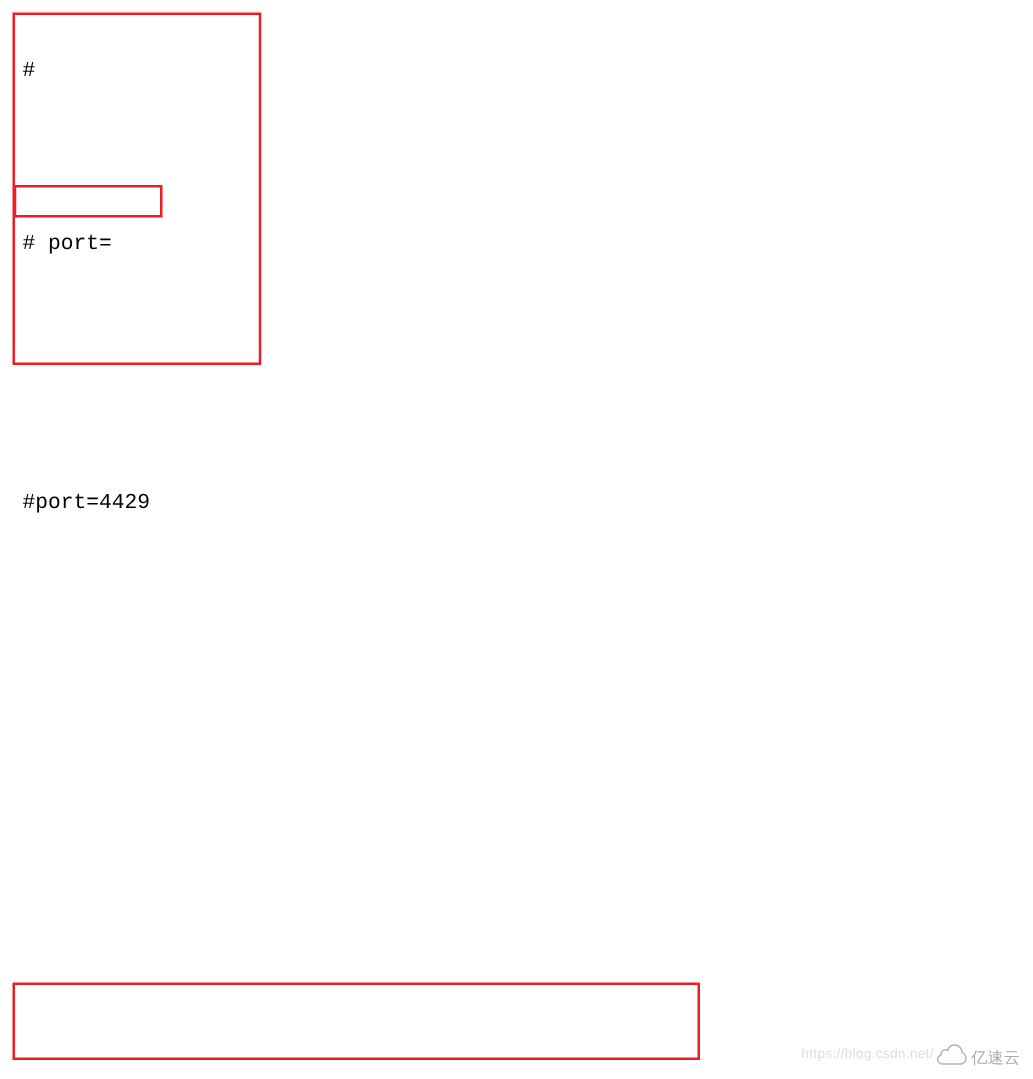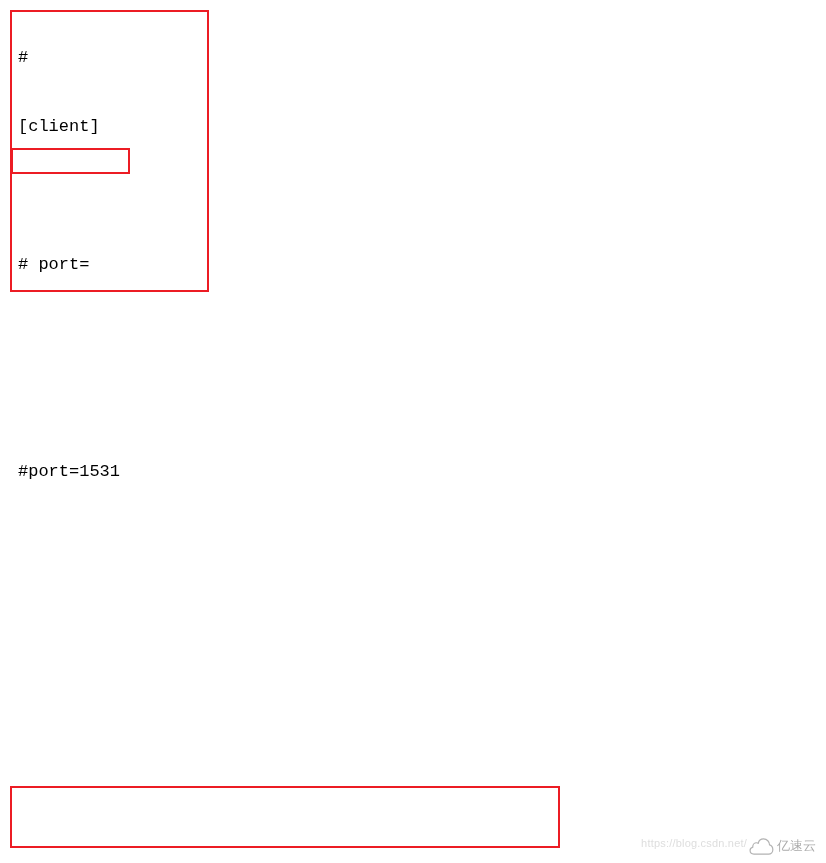--- a/index.html
+++ b/index.html
@@ -58,46 +58,44 @@
       font-size: 11px;
       font-family: Arial, sans-serif;
       color: rgba(120,120,120,0.25);
       letter-spacing: 0.2px;
     }
     .watermark-logo {
       position: absolute;
       right: 10px;
       bottom: 6px;
       display: flex;
-      align-items: center;
       gap: 2px;
       opacity: 0.45;
     }
     .watermark-logo svg {
       width: 26px;
       height: 18px;
     }
     .watermark-logo .txt {
       font-size: 13px;
       font-family: "Microsoft YaHei", Arial, sans-serif;
       color: #444;
       font-weight: 500;
     }
   </style>
 </head>
 <body>
 
 <div class="content">
   <span class="line">#</span>
-  <span class="line">[client]</span>
   <span class="line">&nbsp;</span>
   <span class="line"># port=</span>
   <span class="line">&nbsp;</span>
   <span class="line">&nbsp;</span>
-  <span class="line">#port=1531</span>
+  <span class="line">#port=4429</span>
   <span class="line">&nbsp;</span>
   
   
   
   
   
   
   
   
   

